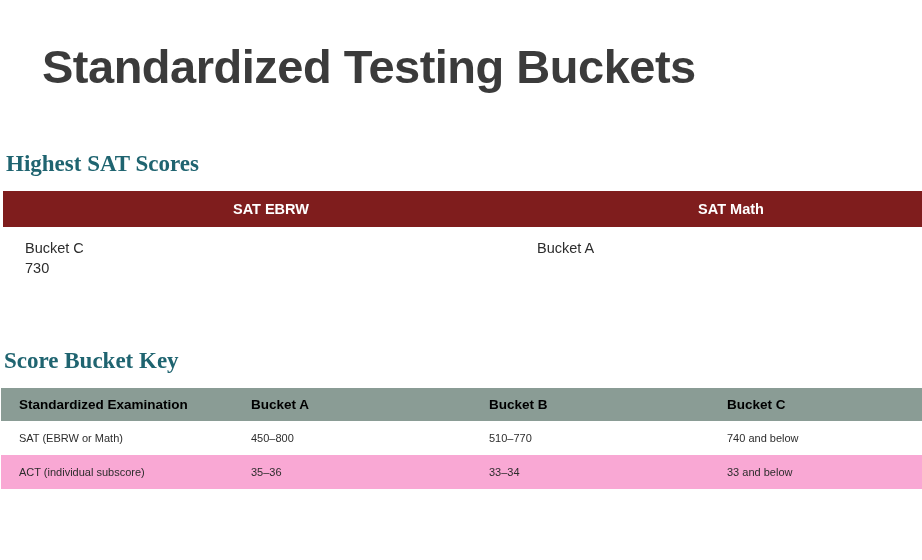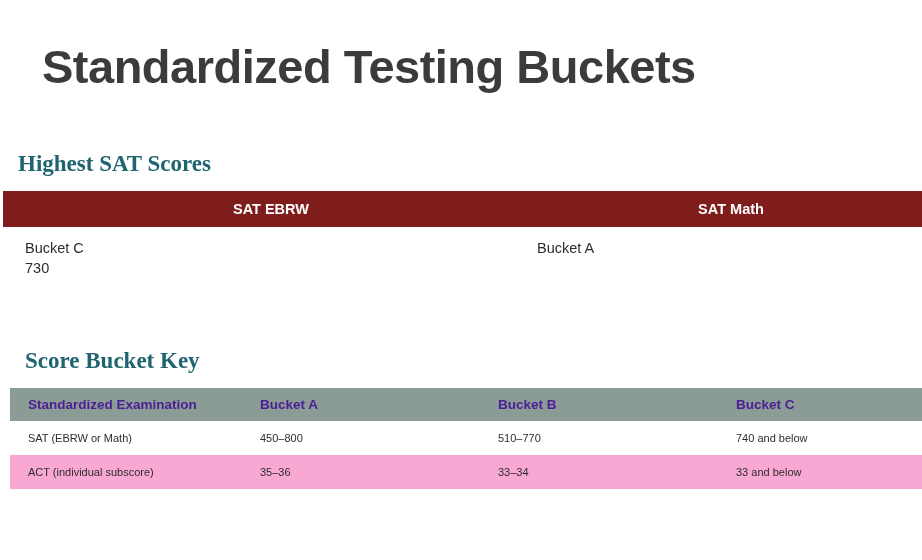--- a/index.html
+++ b/index.html
@@ -32,21 +32,21 @@
     margin: 0;
   }
   .section {
     margin-top: 0;
   }
   .section-heading {
     font-family: "Liberation Serif", serif;
     font-weight: bold;
     font-size: 23px;
     color: #1f6470;
-    margin: 12px;
+    margin: 0;
     padding-left: 3px;
   }
   .section-one {
     padding-left: 3px;
     padding-right: 0;
     margin-top: 60px;
   }
   table {
     border-collapse: collapse;
     width: 922px;
@@ -81,29 +81,29 @@
   }
   .sat-table tbody td.col2 {
     padding-left: 20px;
   }
   .cell-line {
     display: block;
   }
   
   .key-section {
     margin-top: 56px;
-    padding-left: 10px;
+    padding-left: 1px;
   }
   .key-table {
     margin-top: 14px;
     font-size: 13.5px;
   }
   .key-table thead th {
     background: #8a9c95;
-    color: #4c1d95;
+    color: #000000;
     font-weight: bold;
     font-size: 13.5px;
     text-align: left;
     padding: 9px 0 9px 18px;
     border: none;
   }
   .key-table tbody td {
     font-size: 11px;
     color: #2d2d2d;
     padding: 11px 0 11px 18px;

